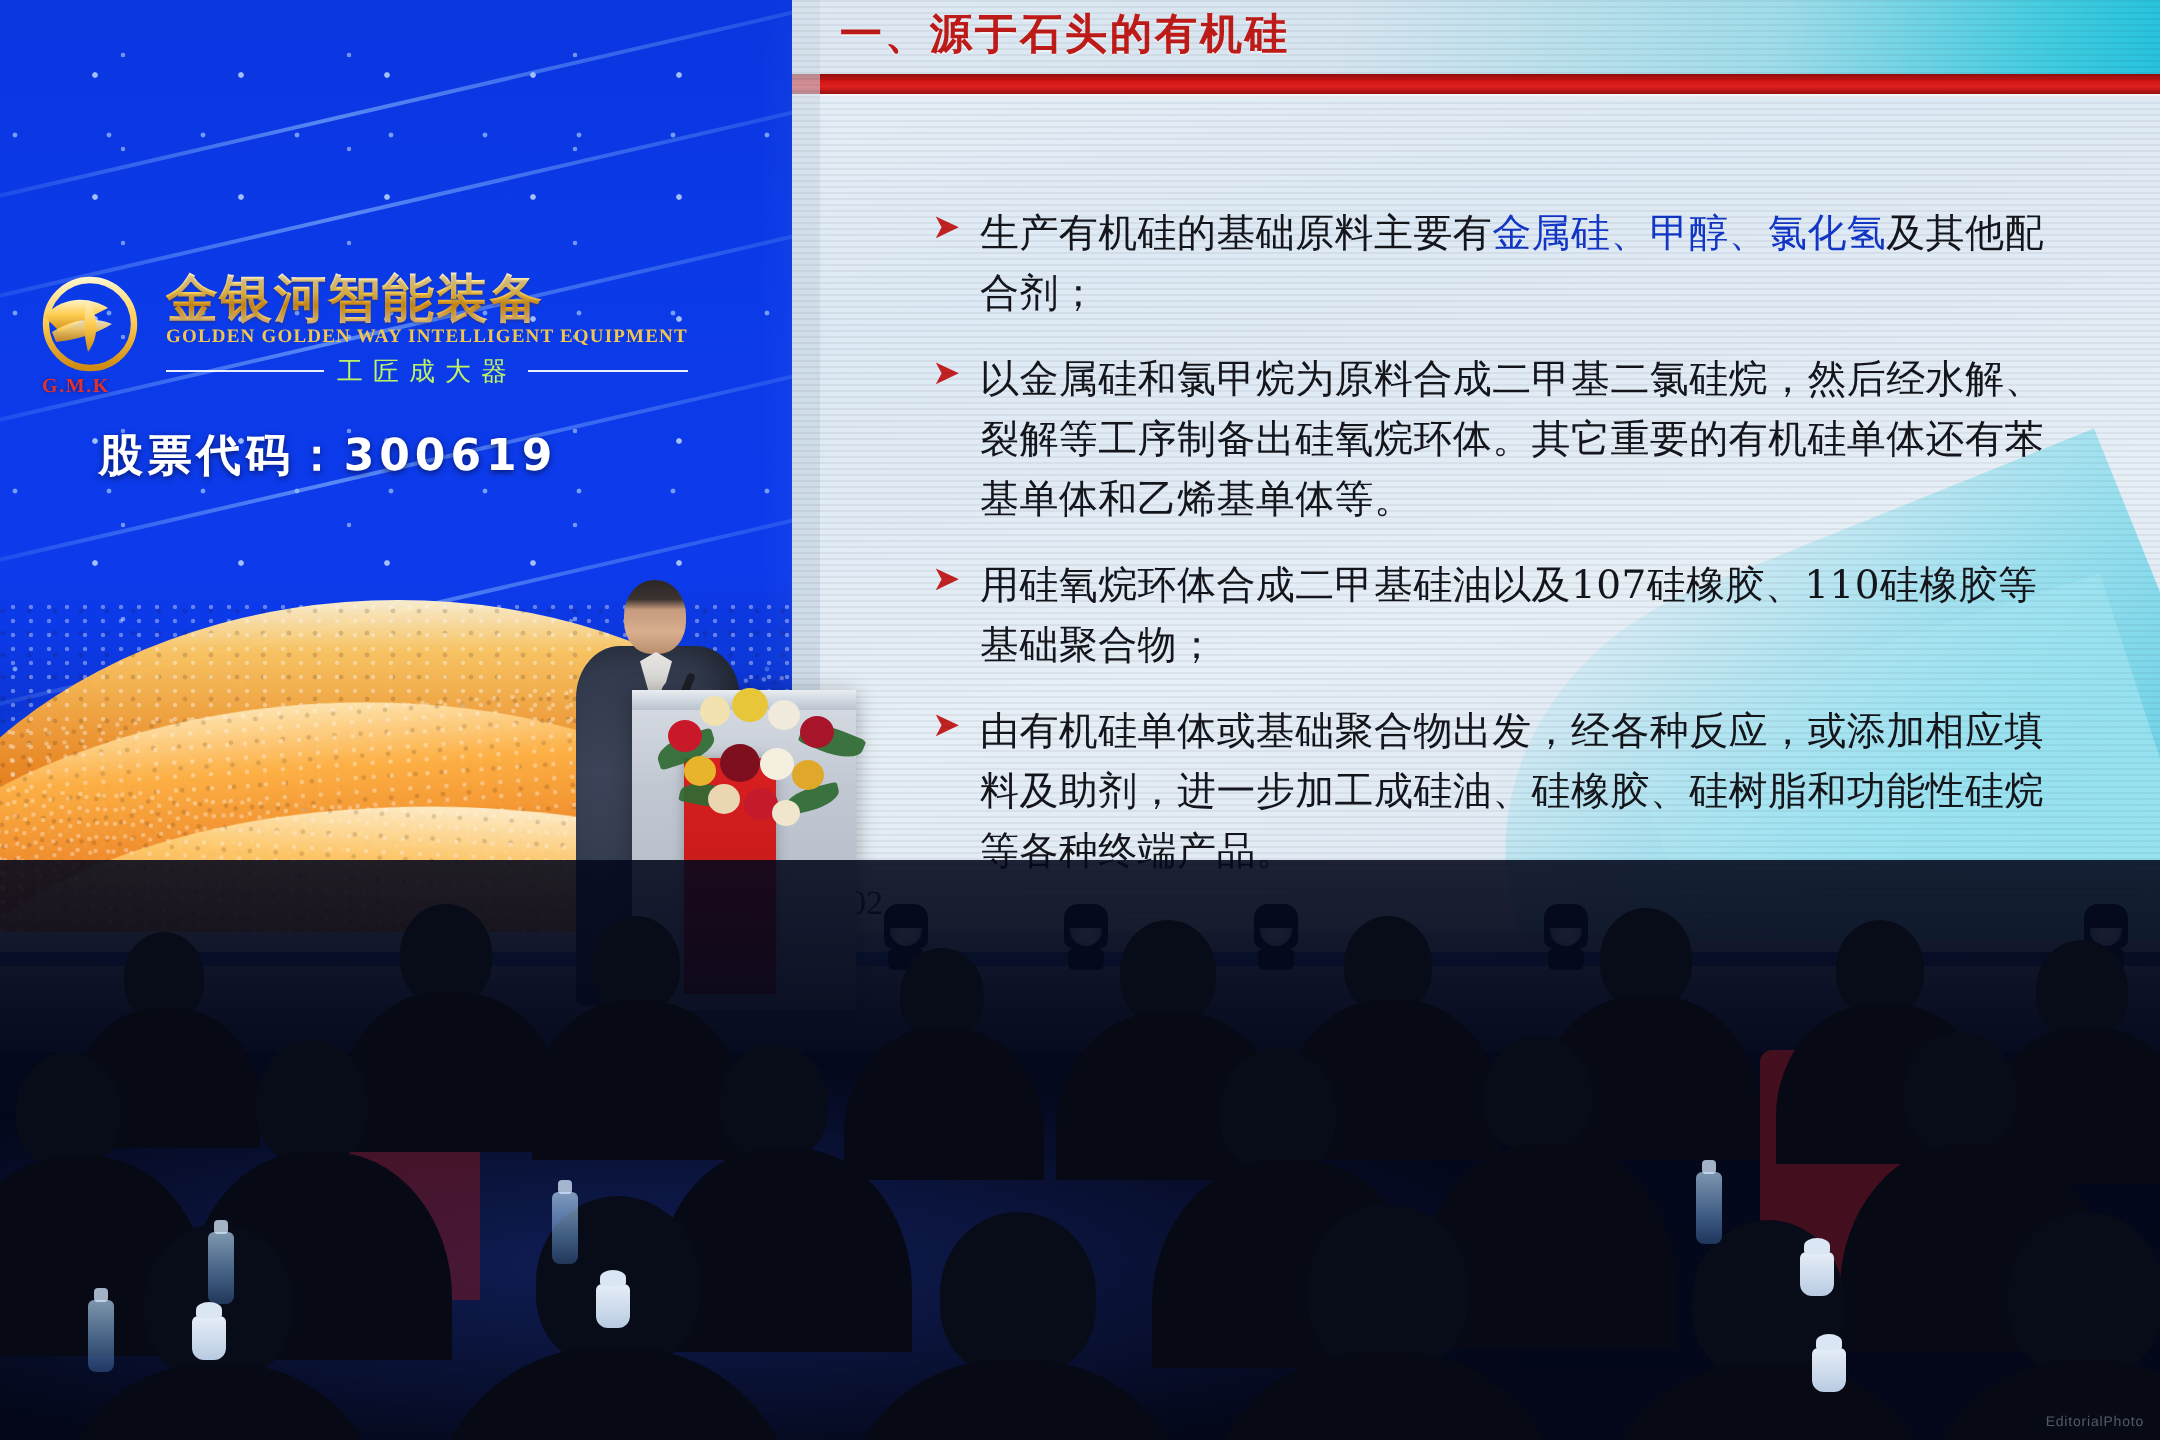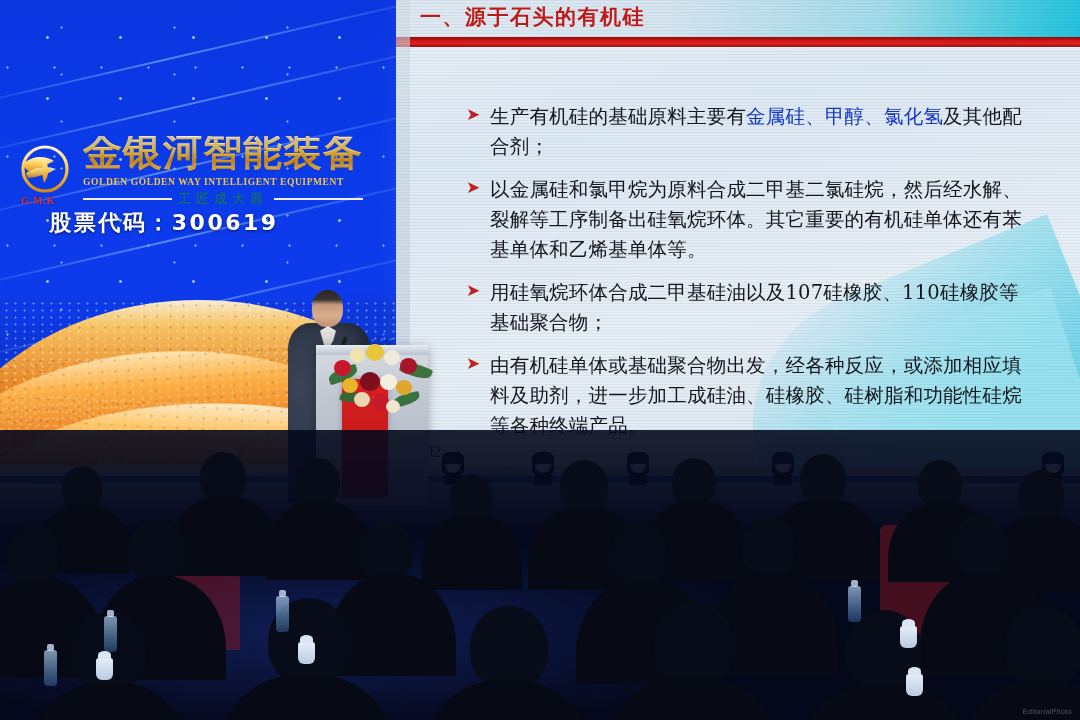--- a/index.html
+++ b/index.html
@@ -100,22 +100,22 @@
     align-items: center;
     gap: 7px;
   }
   .logo-emblem {
     position: relative;
     width: 62px; height: 58px;
     flex: 0 0 auto;
   }
   .logo-text-col { flex: 1 1 auto; }
   .logo-cn {
-    font-family: Liberation Mono, monospace;
-    font-size: 39px;
+    font-family: Liberation Sans, sans-serif;
+    font-size: 26px;
     font-weight: bold;
     letter-spacing: 1px;
     line-height: 1.02;
     background: linear-gradient(180deg, #fff6cf 0%, #ffd75e 38%, #e8a01c 62%, #ffe9a8 100%);
     -webkit-background-clip: text;
     background-clip: text;
     color: transparent;
     text-shadow: 0 1px 1px rgba(80,40,0,.25);
     white-space: nowrap;
   }
@@ -136,35 +136,36 @@
   }
   .logo-slogan .dash {
     flex: 1 1 auto;
     height: 1.5px;
     background: #fff;
     opacity: .92;
   }
   .logo-slogan .slogan-text {
     font-family: "DejaVu Sans", sans-serif;
     font-size: 13px;
-    color: #15803d;
+    color: #bef264;
     letter-spacing: 5px;
     white-space: nowrap;
   }
   .logo-gmk {
     position: absolute;
     left: 7px; bottom: -5px;
     font-family: "Liberation Serif", serif;
     font-size: 10px;
     font-weight: bold;
     letter-spacing: .8px;
     color: #e0302f;
     text-shadow: 0 0 2px rgba(0,0,0,.4);
   }
   .stock-code {
+    margin-top: 18px;
     font-family: "DejaVu Sans", sans-serif;
     font-size: 22px;
     font-weight: bold;
     color: #ffffff;
     letter-spacing: 2.5px;
     text-align: center;
     text-shadow: 0 1px 3px rgba(0,0,20,.6);
     white-space: nowrap;
   }
 

